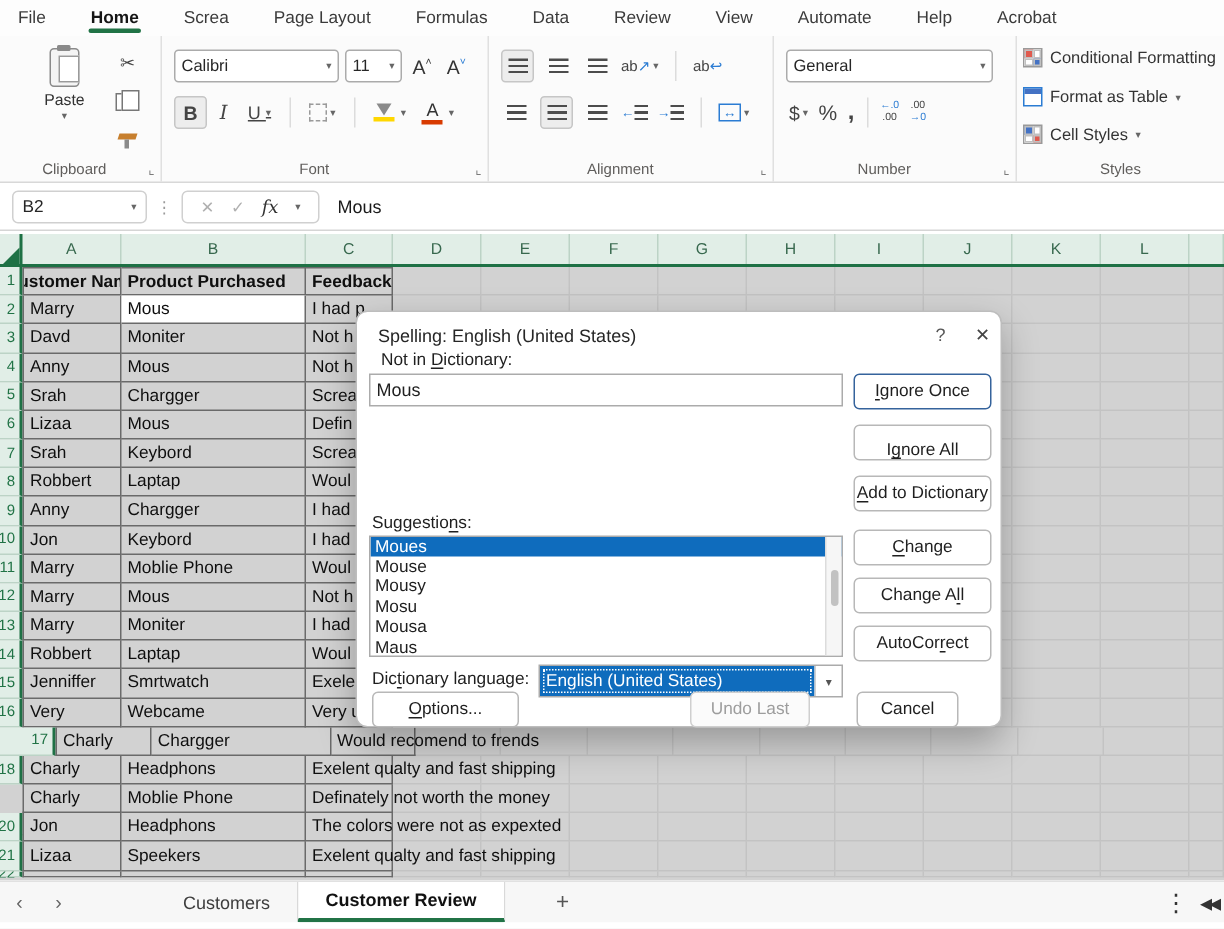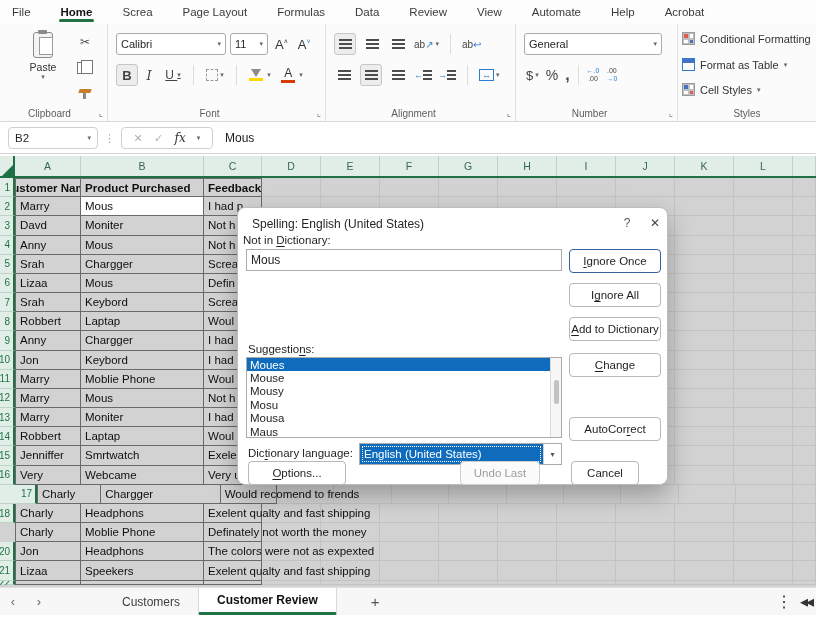--- a/index.html
+++ b/index.html
@@ -771,29 +771,29 @@
           <div class="cell c12 lt" style="width: 23px;"></div>
         </div>
       </div>
   </div>
 
   <div class="dialog">
     <div class="dlg-title">Spelling: English (United States)</div>
     <div class="dlg-help">?</div>
     <div class="dlg-close">✕</div>
 
-    <div class="dlg-label" style="left:5px; top:26px;">
+    <div class="dlg-label" style="left:16px; top:26px;">
       <span>Not in </span><span class="accel">D</span><span>ictionary:</span>
     </div>
     <div class="dlg-input">Mous</div>
 
     <button class="dlg-btn default" style="left:331px; top:41px;">
       <span><span></span><span class="accel">I</span><span>gnore Once</span></span>
     </button>
-    <button class="dlg-btn" style="left:331px; top:75px;">
+    <button class="dlg-btn" style="left:331px; top:75px;align-items:flex-end;">
       <span><span>I</span><span class="accel">g</span><span>nore All</span></span>
     </button>
     <button class="dlg-btn" style="left:331px; top:109px;">
       <span><span></span><span class="accel">A</span><span>dd to Dictionary</span></span>
     </button>
 
     <div class="dlg-label" style="left:10px; top:135px;">
       <span>Suggestio</span><span class="accel">n</span><span>s:</span>
     </div>
     <div class="listbox">
@@ -805,20 +805,23 @@
           <div class="litem">Mousa</div>
           <div class="litem">Maus</div>
         </div>
       <div class="lscroll">
           <div class="lthumb"></div>
         </div>
     </div>
 
     <button class="dlg-btn" style="left:331px; top:145px;">
       <span><span></span><span class="accel">C</span><span>hange</span></span>
+    </button>
+    <button class="dlg-btn" style="left:331px; top:177px;">
+      <span><span>Change A</span><span class="accel">l</span><span>l</span></span>
     </button>
     <button class="dlg-btn" style="left:331px; top:209px;">
       <span><span>AutoCor</span><span class="accel">r</span><span>ect</span></span>
     </button>
 
     <div class="dlg-label" style="left:10px; top:239px;">
       <span>Dic</span><span class="accel">t</span><span>ionary language:</span>
     </div>
     <div class="dcombo">
       <span class="txt">English (United States)</span>

